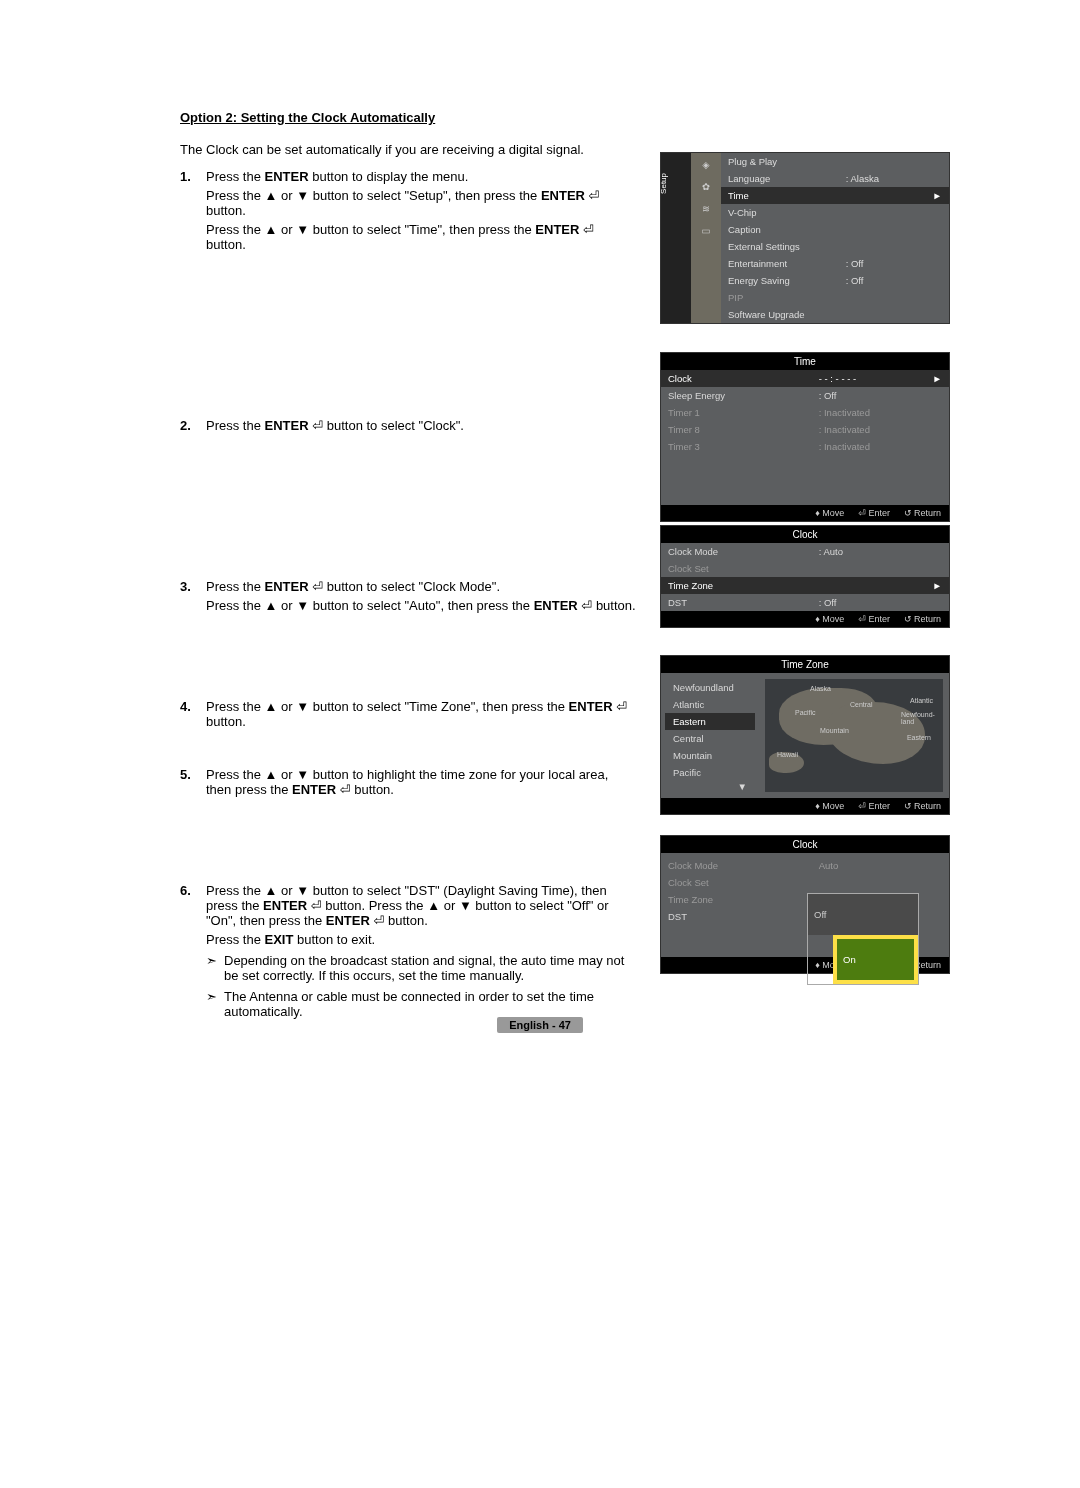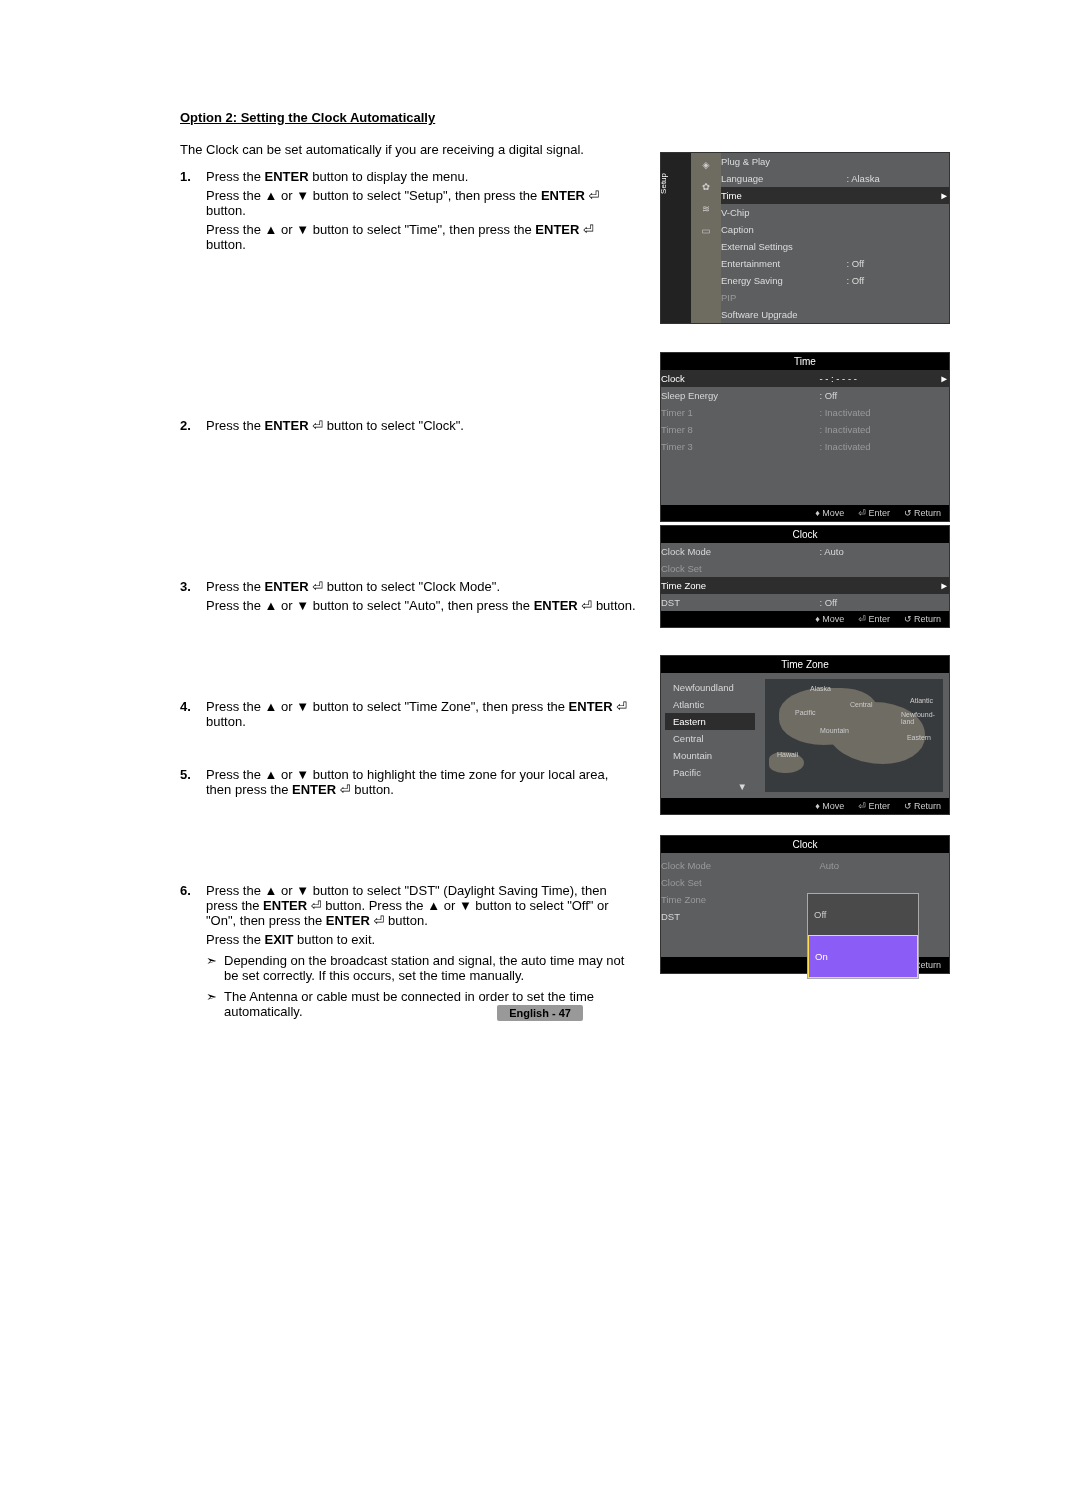--- a/index.html
+++ b/index.html
@@ -68,21 +68,21 @@
   }
   .osd-title {
     background: #000;
     color: #fff;
     text-align: center;
     padding: 3px 0;
     font-size: 10px;
   }
   .osd-row {
     display: flex;
-    padding: 3px 0;
+    padding: 3px 7px;
     align-items: flex-end;
   }
   .osd-row .lbl {
     width: 55%;
   }
   .osd-row .val {
     width: 40%;
   }
   .osd-row .arr {
     width: 5%;
@@ -198,38 +198,39 @@
     width: 110px;
     border: 1px solid #aaa;
     font-size: 9.5px;
   }
   .dst-opt {
     padding: 15px 6px;
     background: #4a4a4a;
     color: #ccc;
   }
   .dst-opt.sel {
-    background: #8b5cf6;
+    background: #4d7c0f;
     color: #fff;
-    border: 1px solid #fde047;
+    border: 4px solid #fde047;
+    margin-left: 25px;
   }
   
   .page-num {
     text-align: center;
     font-size: 11px;
     font-weight: bold;
     background: #999;
     color: #000;
     display: inline-block;
     padding: 2px 12px;
     border-radius: 2px;
   }
   .page-footer {
     position: absolute;
-    bottom: 60px;
+    bottom: 48px;
     left: 0;
     right: 0;
     text-align: center;
     margin-top: 15px;
   }
   
   .land {
     position: absolute;
     background: #6f6c63;
     border-radius: 40% 60% 55% 45%;

